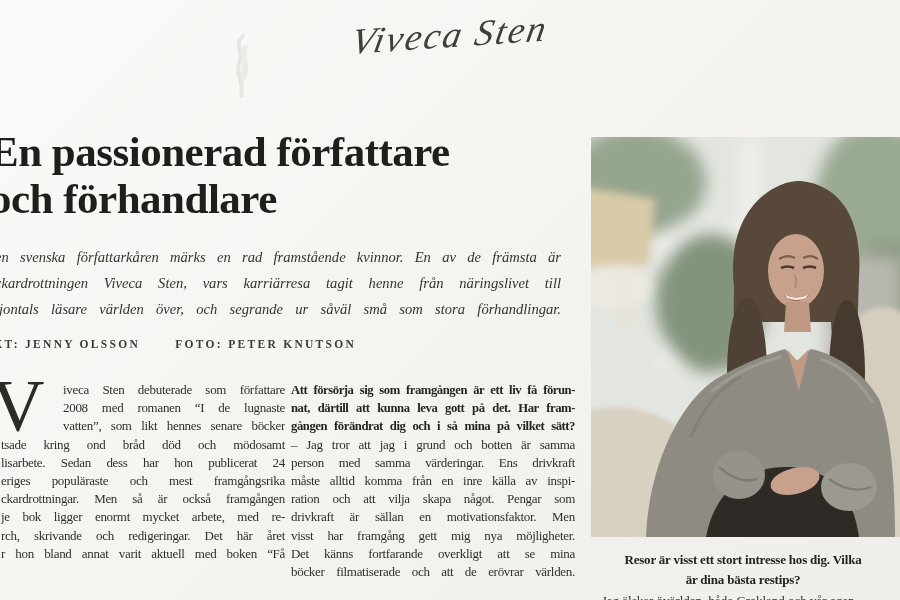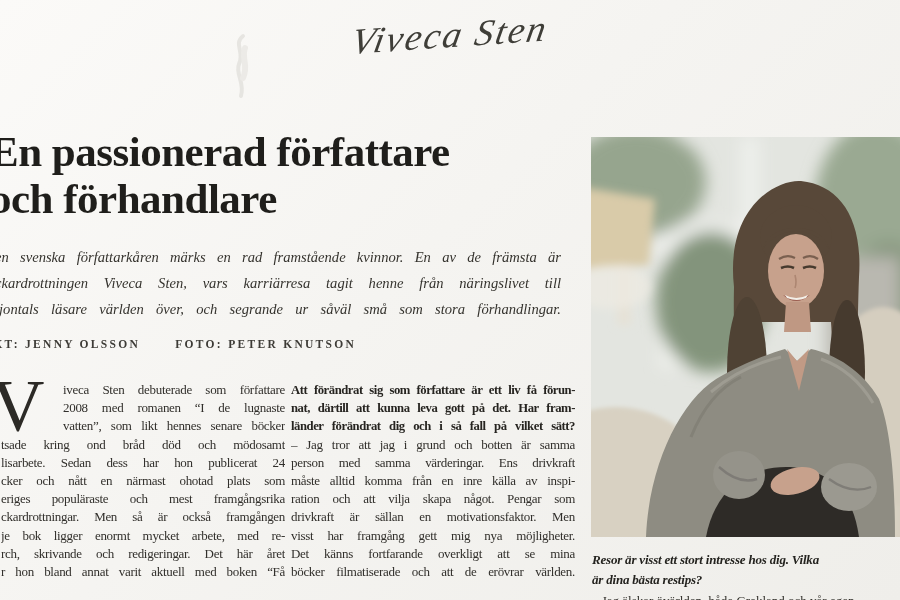--- a/index.html
+++ b/index.html
@@ -48,21 +48,21 @@
   .col .tline.bold{font-weight:bold;font-size:12.7px;letter-spacing:-.45px;color:#262420;}
   .col .tline.indent{padding-left:62px;}
   .dropcap{
     position:absolute;left:-9px;top:376px;
     font-size:74px;line-height:60px;color:#2c2a26;font-weight:normal;
   }
   
   .photo{position:absolute;left:591px;top:137px;width:309px;height:400px;overflow:hidden;background:#dfe1dc;}
   
   .caption{position:absolute;left:592px;top:550px;width:302px;font-size:13px;color:#24231f;letter-spacing:-.2px;}
-  .caption .tline{height:20px;line-height:20px;font-weight:bold;text-align:left;overflow:hidden;font-style:italic;}
+  .caption .tline{height:20px;line-height:20px;font-weight:bold;text-align:center;overflow:hidden;}
   .caption-partial{
     position:absolute;left:592px;top:592px;width:302px;
     font-size:13px;line-height:18px;color:#34322d;white-space:nowrap;overflow:hidden;
   }
 </style>
 </head>
 <body>
 
 <div class="page">
 
@@ -90,32 +90,31 @@
   </div>
 
   <div class="dropcap">V</div>
 
   <div class="col col1">
       <div class="tline indent">iveca Sten debuterade som författare</div>
       <div class="tline indent">2008 med romanen “I de lugnaste</div>
       <div class="tline indent">vatten”, som likt hennes senare böcker</div>
       <div class="tline">tsade kring ond bråd död och mödosamt</div>
       <div class="tline">lisarbete. Sedan dess har hon publicerat 24</div>
-      <div class="tline">cker och nått en närmast ohotad plats som</div>
       <div class="tline">eriges populäraste och mest framgångsrika</div>
       <div class="tline">ckardrottningar. Men så är också framgången</div>
       <div class="tline">je bok ligger enormt mycket arbete, med re-</div>
       <div class="tline">rch, skrivande och redigeringar. Det här året</div>
       <div class="tline">r hon bland annat varit aktuell med boken “Få</div>
     </div>
 
   <div class="col col2">
-      <div class="tline bold">Att förändrat sig som författare är ett liv få förun-</div>
+      <div class="tline bold">Att försörja sig som framgången är ett liv få förun-</div>
       <div class="tline bold">nat, därtill att kunna leva gott på det. Har fram-</div>
-      <div class="tline bold">länder förändrat dig och i så fall på vilket sätt?</div>
+      <div class="tline bold">gången förändrat dig och i så mina på vilket sätt?</div>
       <div class="tline">– Jag tror att jag i grund och botten är samma</div>
       <div class="tline">person med samma värderingar. Ens drivkraft</div>
       <div class="tline">måste alltid komma från en inre källa av inspi-</div>
       <div class="tline">ration och att vilja skapa något. Pengar som</div>
       <div class="tline">drivkraft är sällan en motivationsfaktor. Men</div>
       <div class="tline">visst har framgång gett mig nya möjligheter.</div>
       <div class="tline">Det känns fortfarande overkligt att se mina</div>
       <div class="tline">böcker filmatiserade och att de erövrar världen.</div>
     </div>
 

